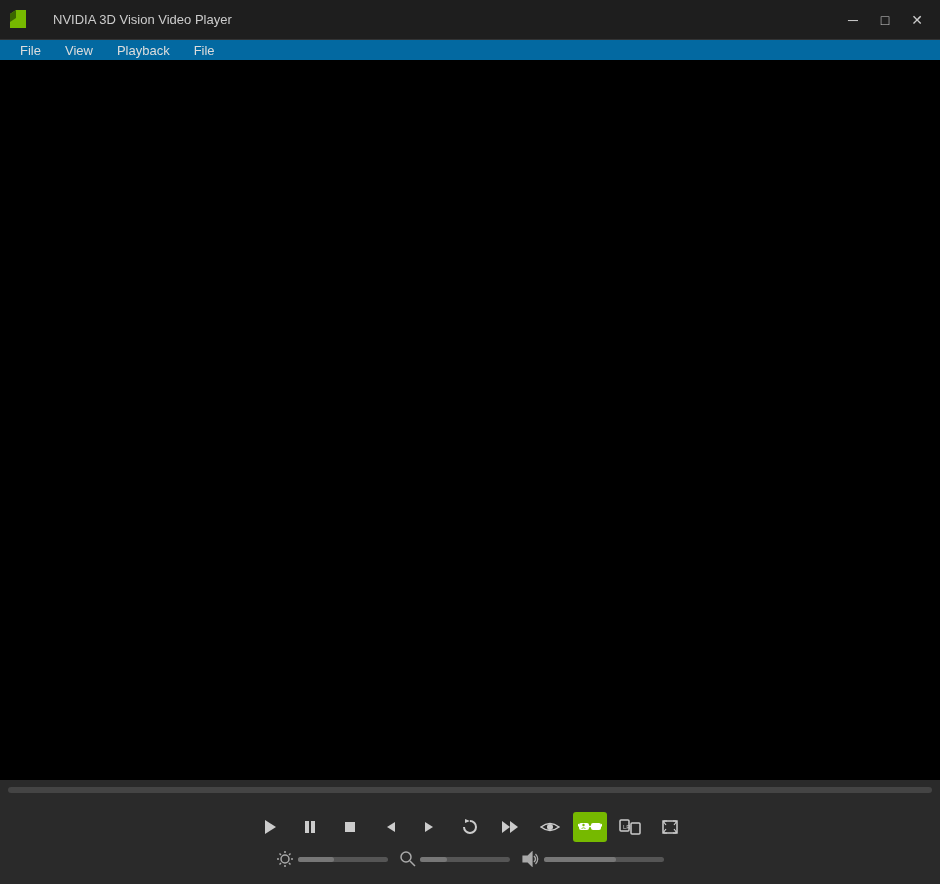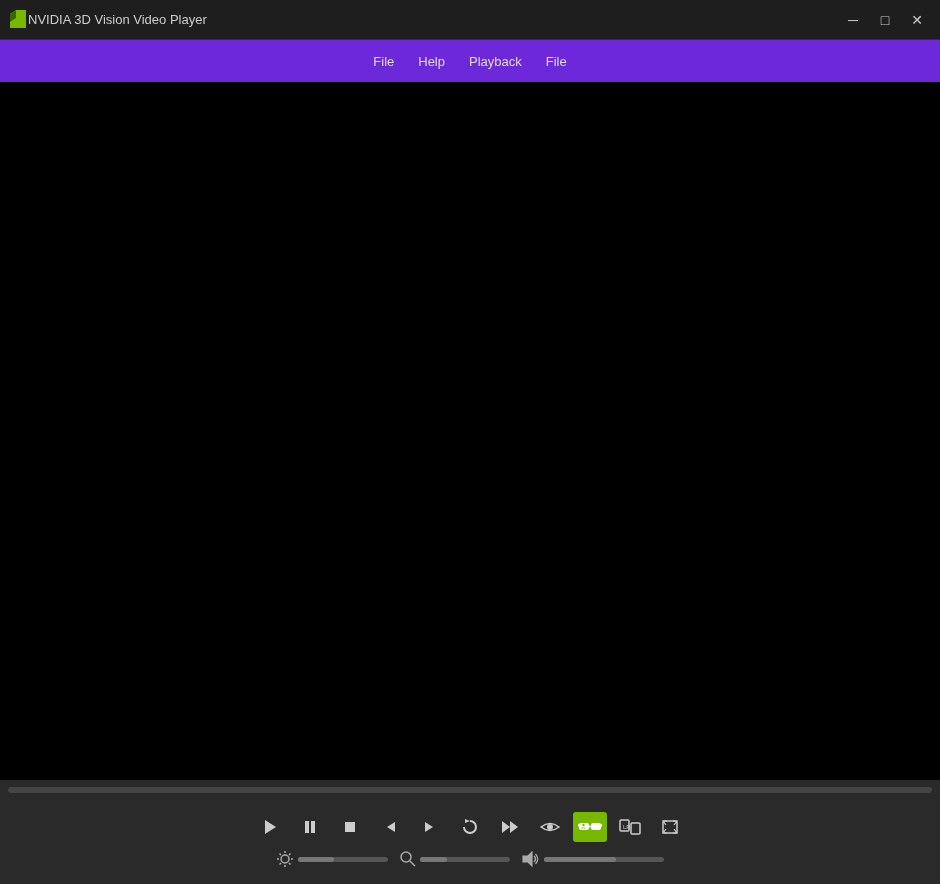--- a/index.html
+++ b/index.html
@@ -22,21 +22,21 @@
       align-items: center;
       justify-content: space-between;
       padding: 0 8px;
       border-bottom: 1px solid #333;
       flex-shrink: 0;
     }
 
     .title-bar-left {
       display: flex;
       align-items: center;
-      gap: 0;
+      gap: 25px;
     }
 
     .app-icon {
       width: 20px;
       height: 20px;
     }
 
     .title-text {
       color: #ccc;
       font-size: 13px;
@@ -55,27 +55,26 @@
       color: #ccc;
       cursor: pointer;
       font-size: 14px;
       display: flex;
       align-items: center;
       justify-content: center;
     }
 
     
     .menu-bar {
-      height: 42px;
-      background: #6d28d9;
+      height: 20px;
+      background: #0369a1;
       display: flex;
       align-items: center;
       padding: 0 8px;
       flex-shrink: 0;
-      justify-content: center;
     }
 
     .menu-item {
       color: #ddd;
       font-size: 13px;
       padding: 4px 12px;
       cursor: pointer;
       border-radius: 3px;
     }
 
@@ -207,21 +206,21 @@
   </div>
   <div class="title-bar-controls">
     <button class="title-btn">─</button>
     <button class="title-btn">□</button>
     <button class="title-btn close">✕</button>
   </div>
 </div>
 
 <div class="menu-bar">
   <div class="menu-item">File</div>
-  <div class="menu-item">Help</div>
+  <div class="menu-item">View</div>
   <div class="menu-item">Playback</div>
   <div class="menu-item">File</div>
 </div>
 
 <div class="video-area"></div>
 
 <div class="progress-area">
   <div class="progress-bar-track">
     <div class="progress-bar-fill"></div>
   </div>

